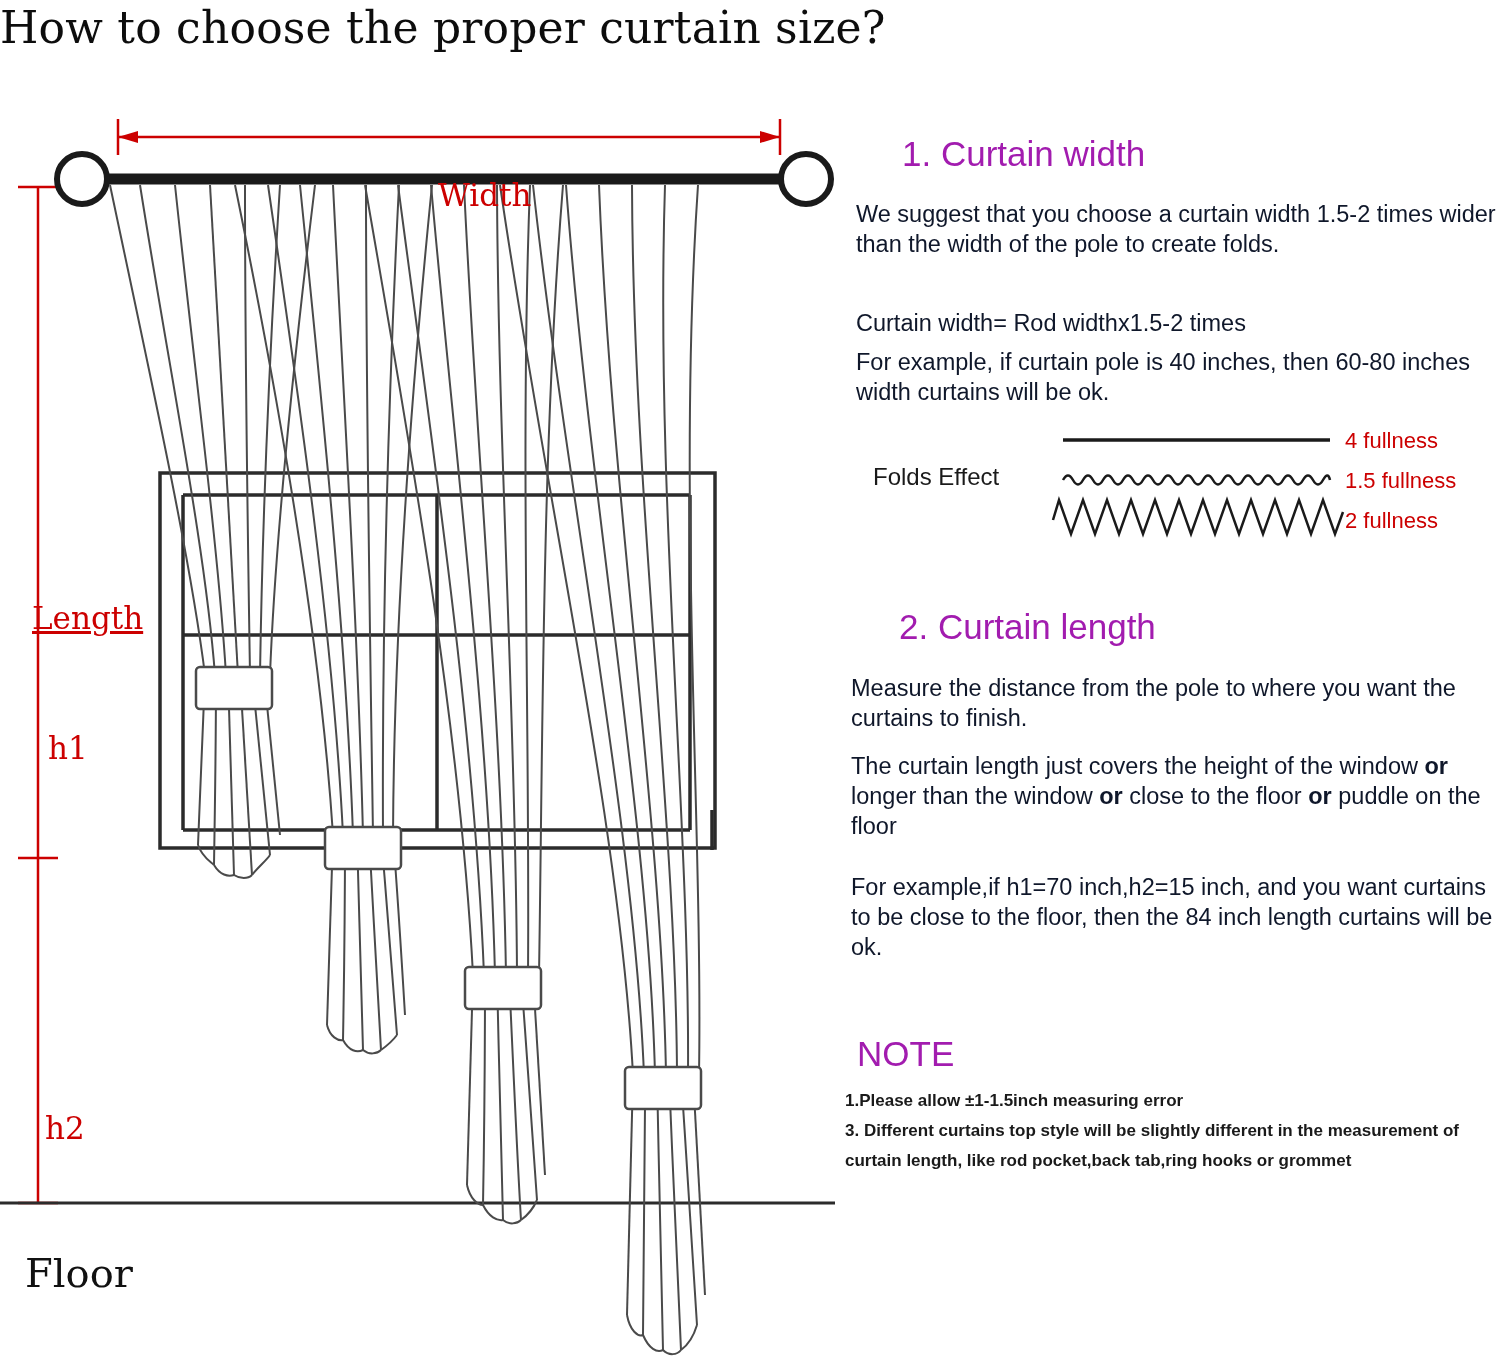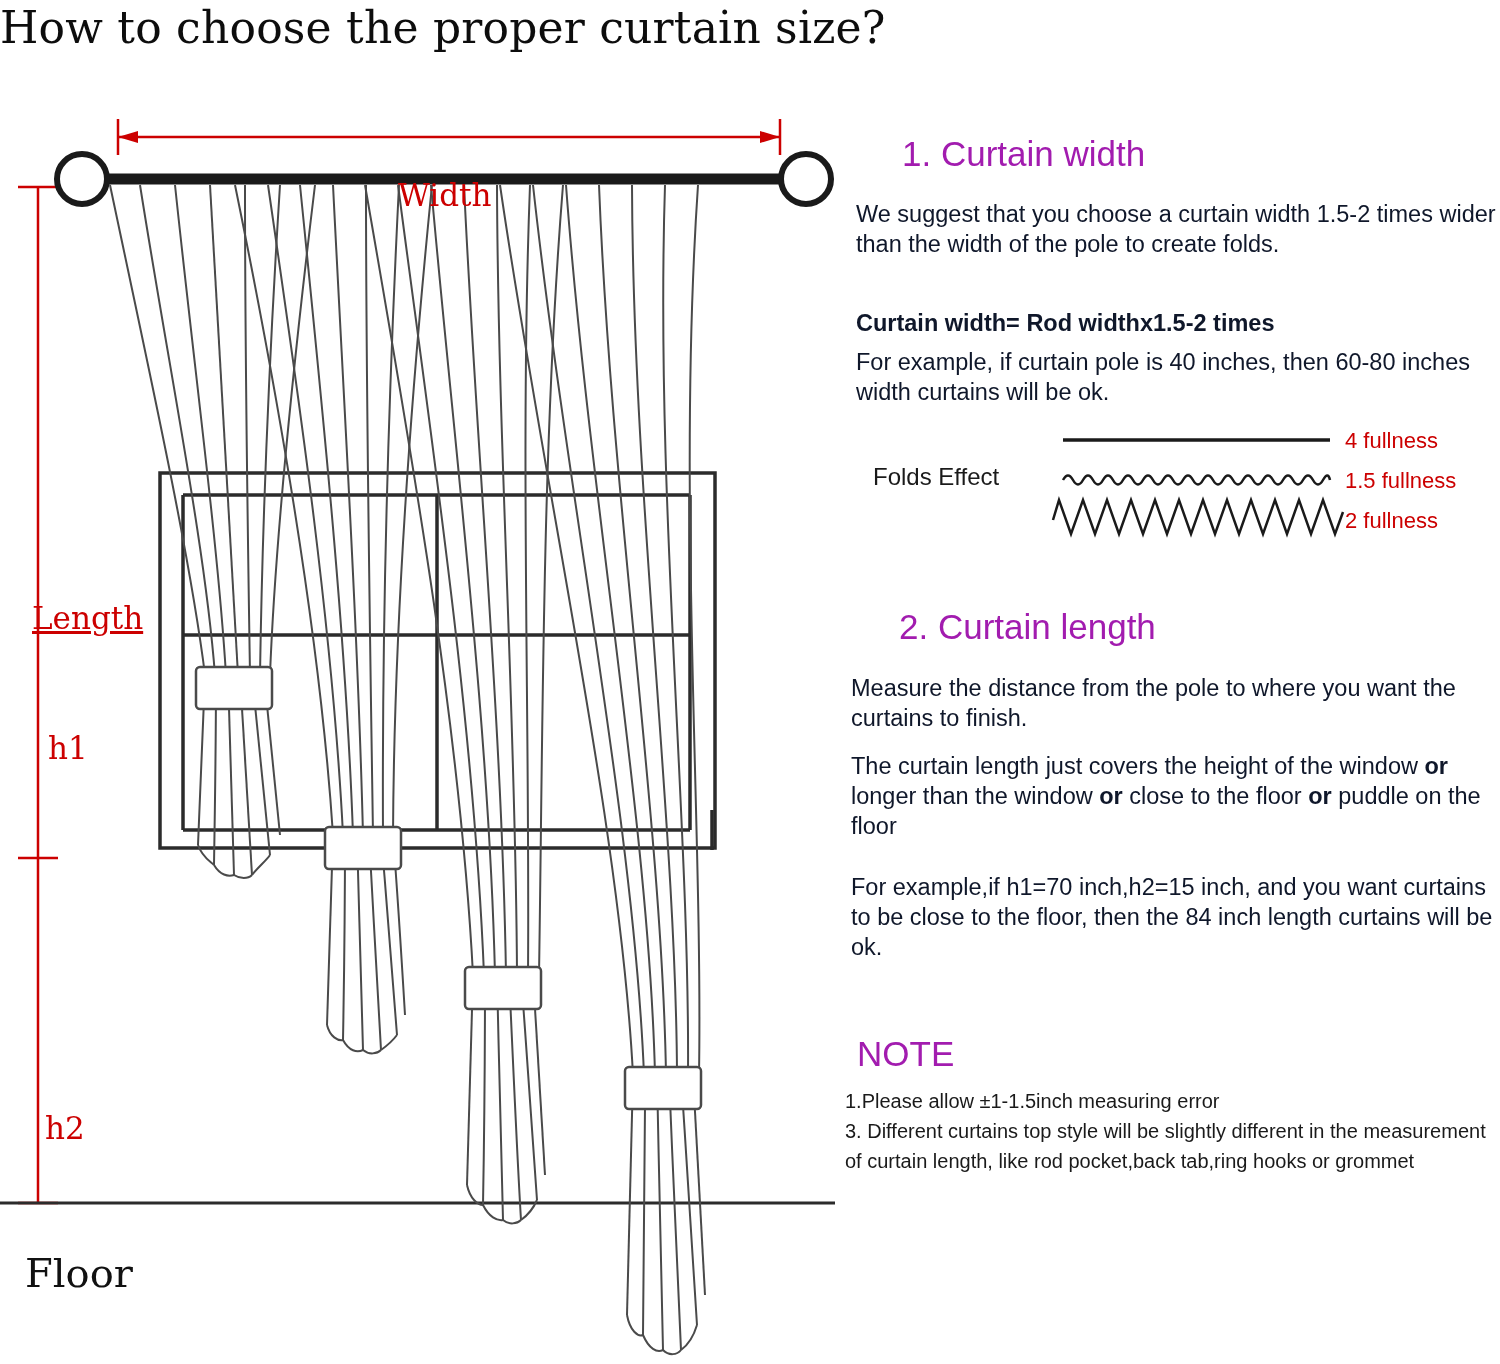--- a/index.html
+++ b/index.html
@@ -45,20 +45,21 @@
   }
   .lbl {
     position: absolute;
     font-family: "DejaVu Serif", "Liberation Serif", serif;
     color: #cc0000;
   }
   .lbl-width {
     left: 398px;
     top: 102px;
     font-size: 31px;
+    padding-left: 40px;
   }
   .lbl-length {
     left: 32px;
     top: 525px;
     font-size: 31px;
     text-decoration: underline;
   }
   .lbl-h1 {
     left: 48px;
     top: 655px;
@@ -97,21 +98,21 @@
     left: 45px;
     top: 122px;
   }
   .p {
     font-size: 23.5px;
     line-height: 30px;
     color: #0f172a;
     margin: 6px;
   }
   .p-strong {
-    font-weight: bold;
+    font-weight: normal;
   }
   .sec1-p1 { position: absolute; left: 5px; top: 193px; width: 640px; }
   .sec1-p2 { position: absolute; left: 5px; top: 302px; width: 640px; }
   .sec1-p3 { position: absolute; left: 5px; top: 341px; width: 645px; }
 
   
   .folds {
     position: absolute;
     left: 0px;
     top: 418px;
@@ -147,23 +148,24 @@
     position: absolute;
     left: 0px;
     top: 1022px;
     font-size: 35px;
   }
   .note-list {
     position: absolute;
     left: 0px;
     top: 1086px;
     width: 655px;
-    font-size: 20px;
+    font-size: 17px;
     line-height: 30px;
     color: #1a1a1a;
+    font-weight: bold;
   }
   .note-list div { margin: 0; }
 </style>
 </head>
 <body>
 
 <div class="page">
 
   <div class="title">How to choose the proper curtain size?</div>
 

